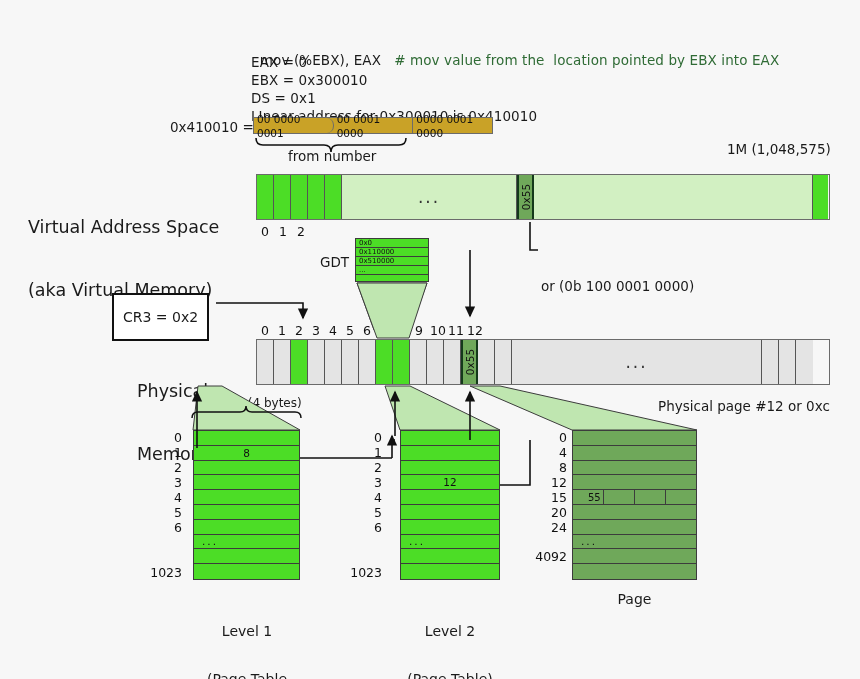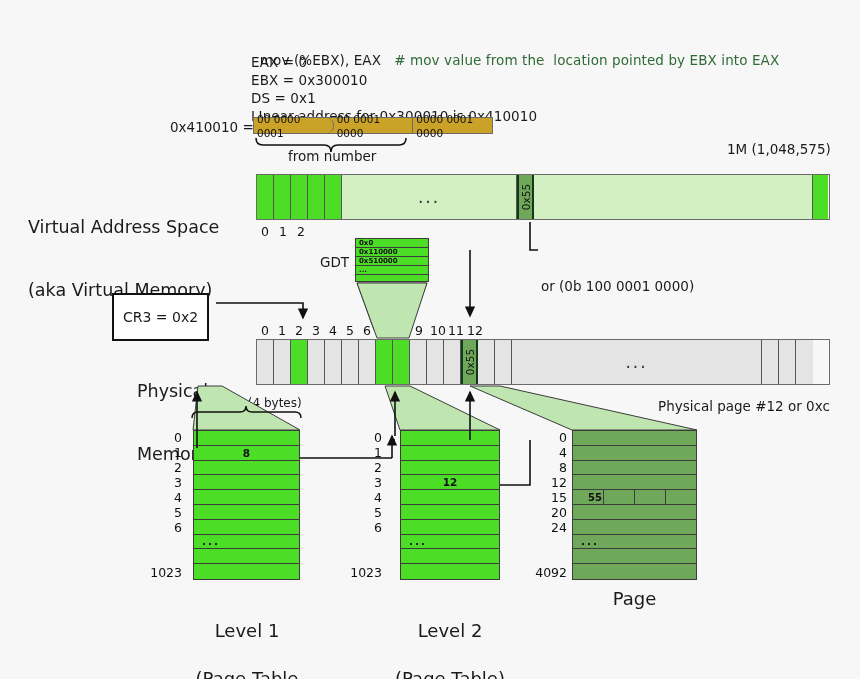--- a/index.html
+++ b/index.html
@@ -47,21 +47,21 @@
   .dots{
     display:flex;align-items:center;justify-content:center;
     font-size:17px;color:#333;letter-spacing:2px;
   }
 
   
   .ticks{position:absolute;font-size:12.5px;color:#111;}
   .ticks span{position:absolute;transform:translateX(-50%);}
 
   
-  .tbl{border:1.5px solid #3c3c3c;box-sizing:border-box;display:flex;flex-direction:column;font-weight:bold;}
+  .tbl{border:1.5px solid #3c3c3c;box-sizing:border-box;display:flex;flex-direction:column;}
   .tbl .row{
     border-bottom:1.5px solid #3c3c3c;box-sizing:border-box;
     display:flex;align-items:center;justify-content:center;
     font-size:10.5px;color:#111;position:relative;
   }
   .tbl .row:last-child{border-bottom:none;}
   .tbl.green .row{background:#4cdd26;}
   .tbl.olive .row{background:#6fa85a;}
   .rowlabels{position:absolute;font-size:12.5px;color:#111;text-align:right;}
   .rowlabels span{position:absolute;right:0;transform:translateY(-50%);white-space:nowrap;}
@@ -69,21 +69,21 @@
   .subcells div{flex:1;border-right:1.5px solid #3c3c3c;display:flex;align-items:center;
     justify-content:flex-start;padding-left:15px;font-size:10px;box-sizing:border-box;}
   .subcells div:last-child{border-right:none;}
   .rowdots{justify-content:flex-start !important;padding-left:8px;font-size:15px;letter-spacing:2px;}
 
   
   #cr3-box{
     border:2px solid #111;background:#fff;
     font-size:14px;padding:14px 9px;white-space:nowrap;
   }
-  .cap{font-size:18px;text-align:center;line-height:16px;white-space:pre;}
+  .cap{font-size:14px;text-align:center;line-height:16px;white-space:pre;}
   svg{position:absolute;left:0;top:0;pointer-events:none;}
   .fan{fill:#bfe6b0;stroke:#3c3c3c;stroke-width:1;}
 </style>
 </head>
 <body>
 
 <div class="abs code" style="left:251px;top:36px;">
   <span>mov (%EBX), EAX</span><span>   </span><span class="comment"># mov value from the  location pointed by EBX into EAX</span>
 </div>
 <div class="abs code" style="left:251px;top:54px;">EAX = 0</div>
@@ -343,21 +343,21 @@
 </div>
 
 <div class="rowlabels" style="left:525px;top:430px;width:42px;height:145px;">
   <span style="top:7px;">0</span>
   <span style="top:22px;">4</span>
   <span style="top:37px;">8</span>
   <span style="top:52px;">12</span>
   <span style="top:67px;">15</span>
   <span style="top:82px;">20</span>
   <span style="top:97px;">24</span>
-  <span style="top:142px;">4092</span>
+  <span style="top:126px;">4092</span>
 </div>
 <div class="abs tbl olive" style="left:572px;top:430px;width:125px;height:150px;">
   <div class="row" style="height:15px;">
       <span></span>
     </div>
   <div class="row" style="height:15px;">
       <span></span>
     </div>
   <div class="row" style="height:15px;">
       <span></span>

